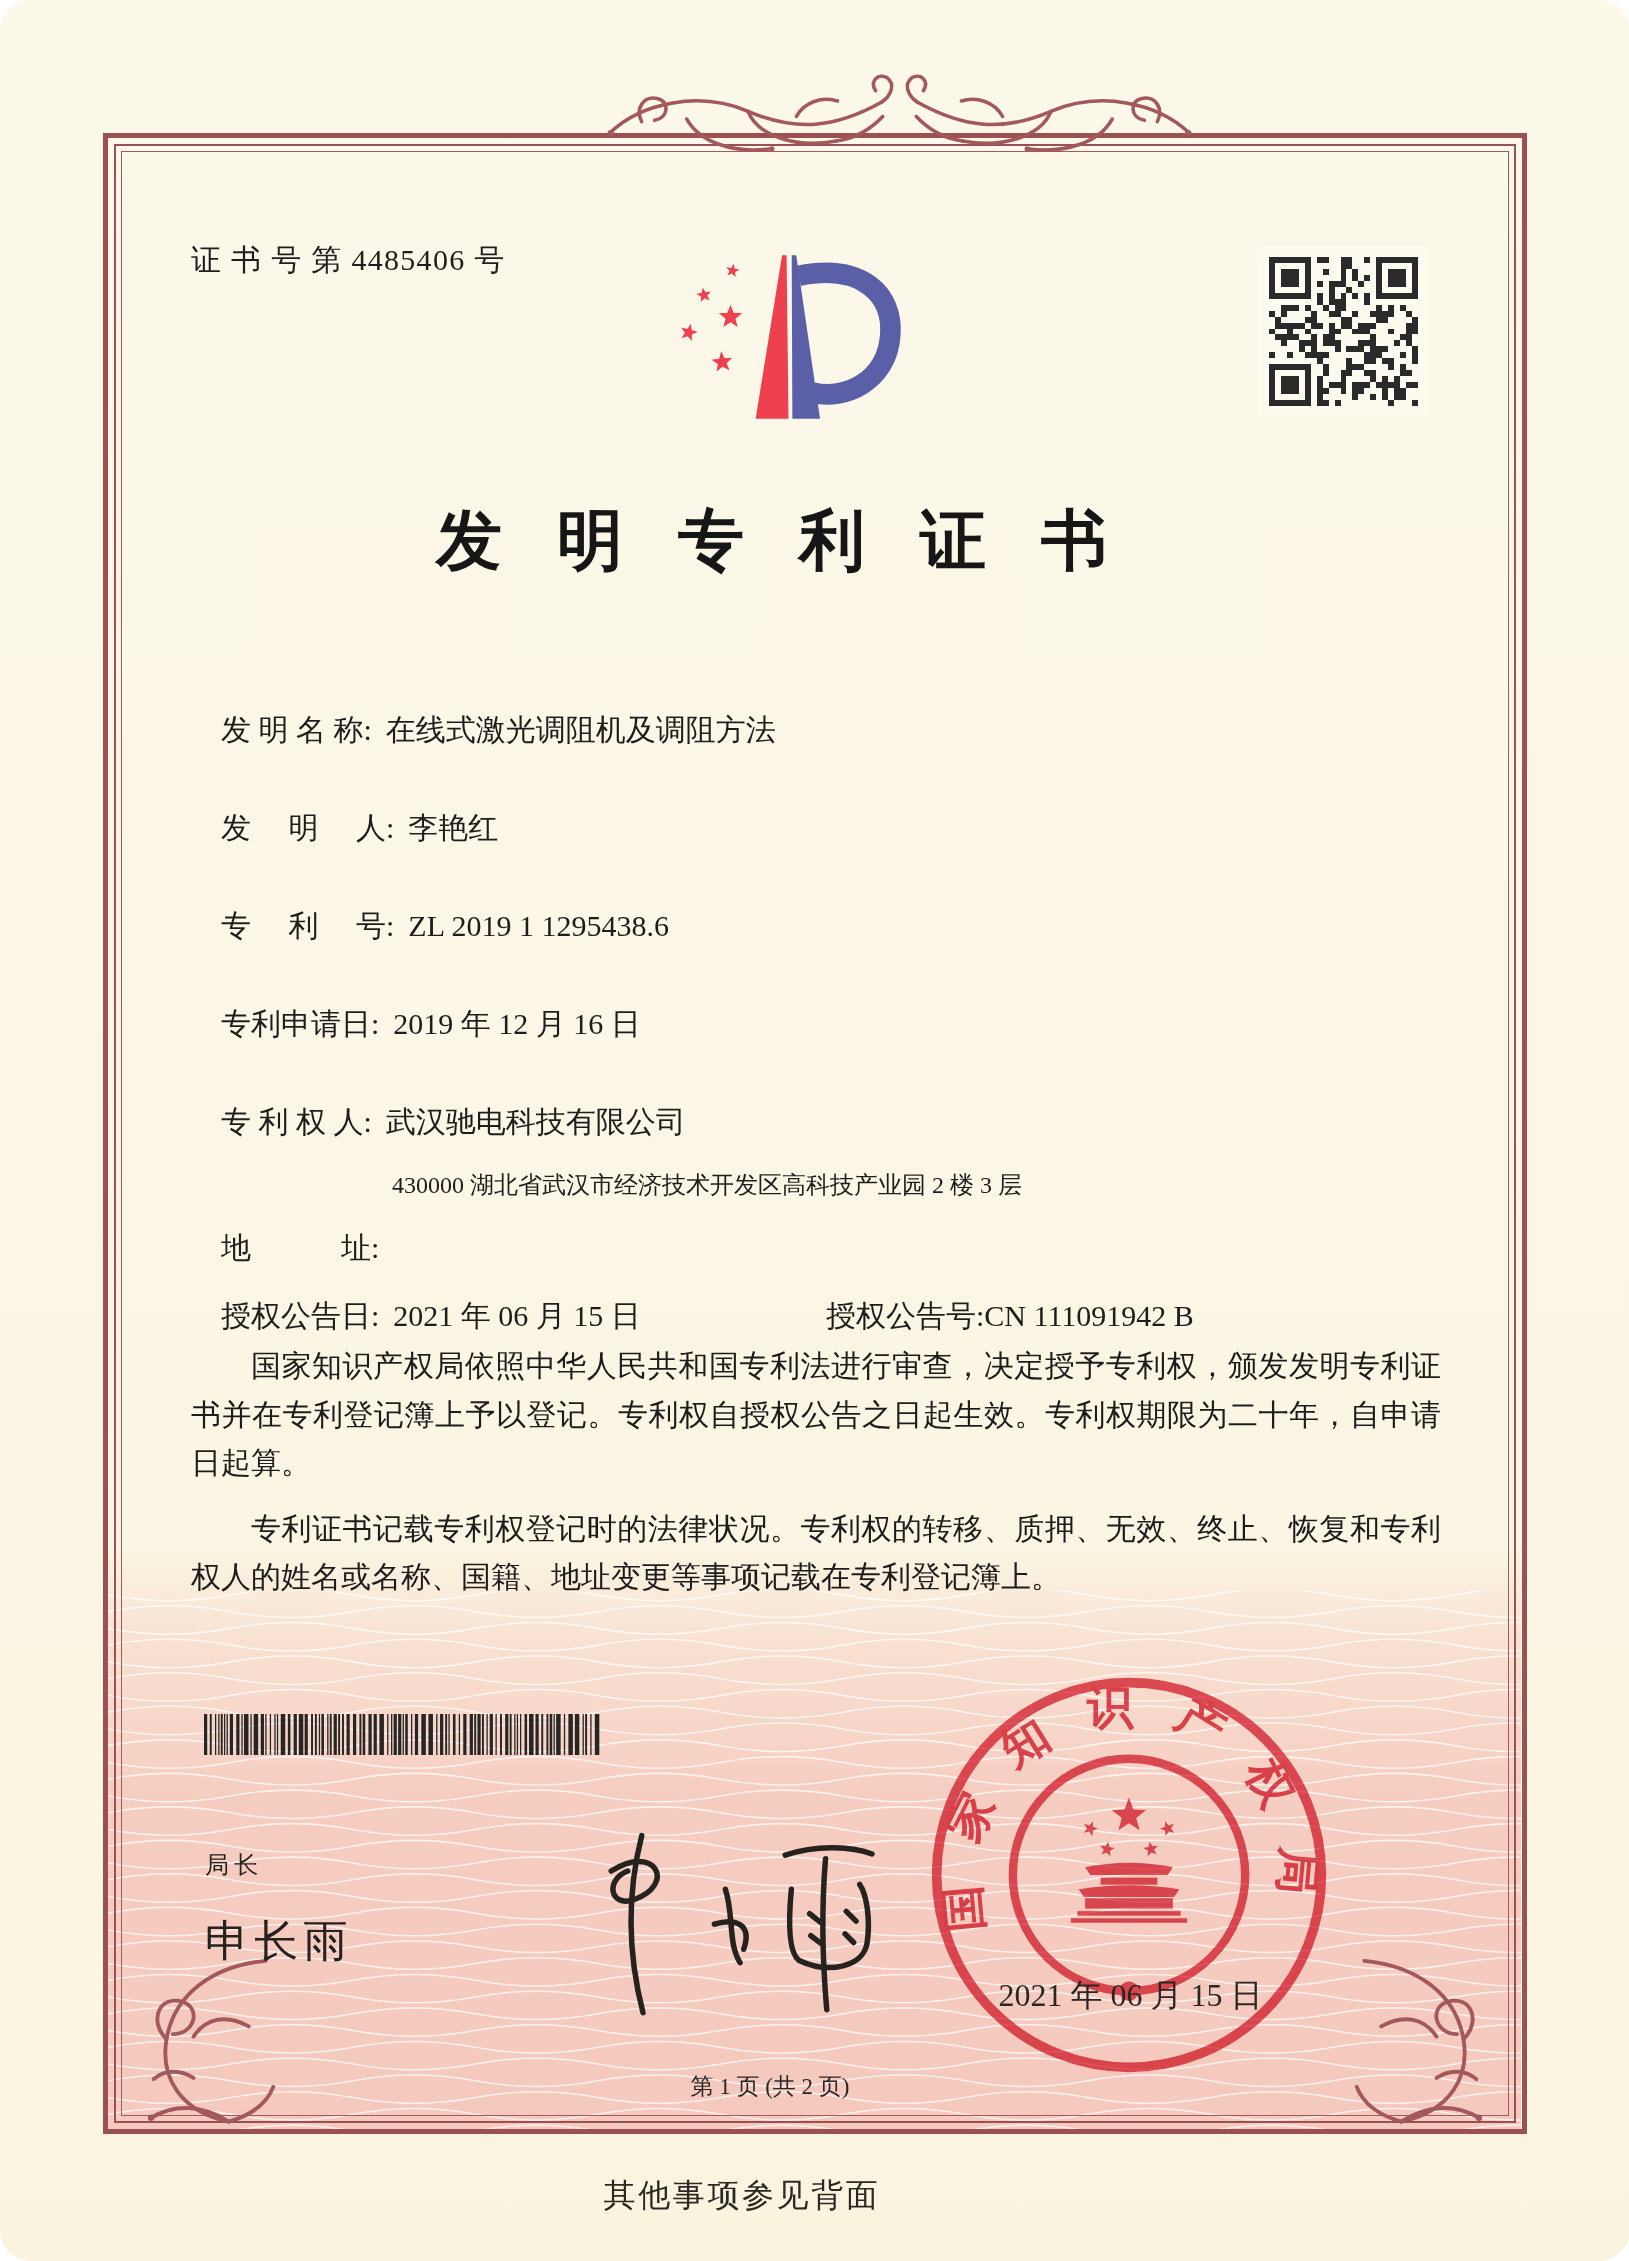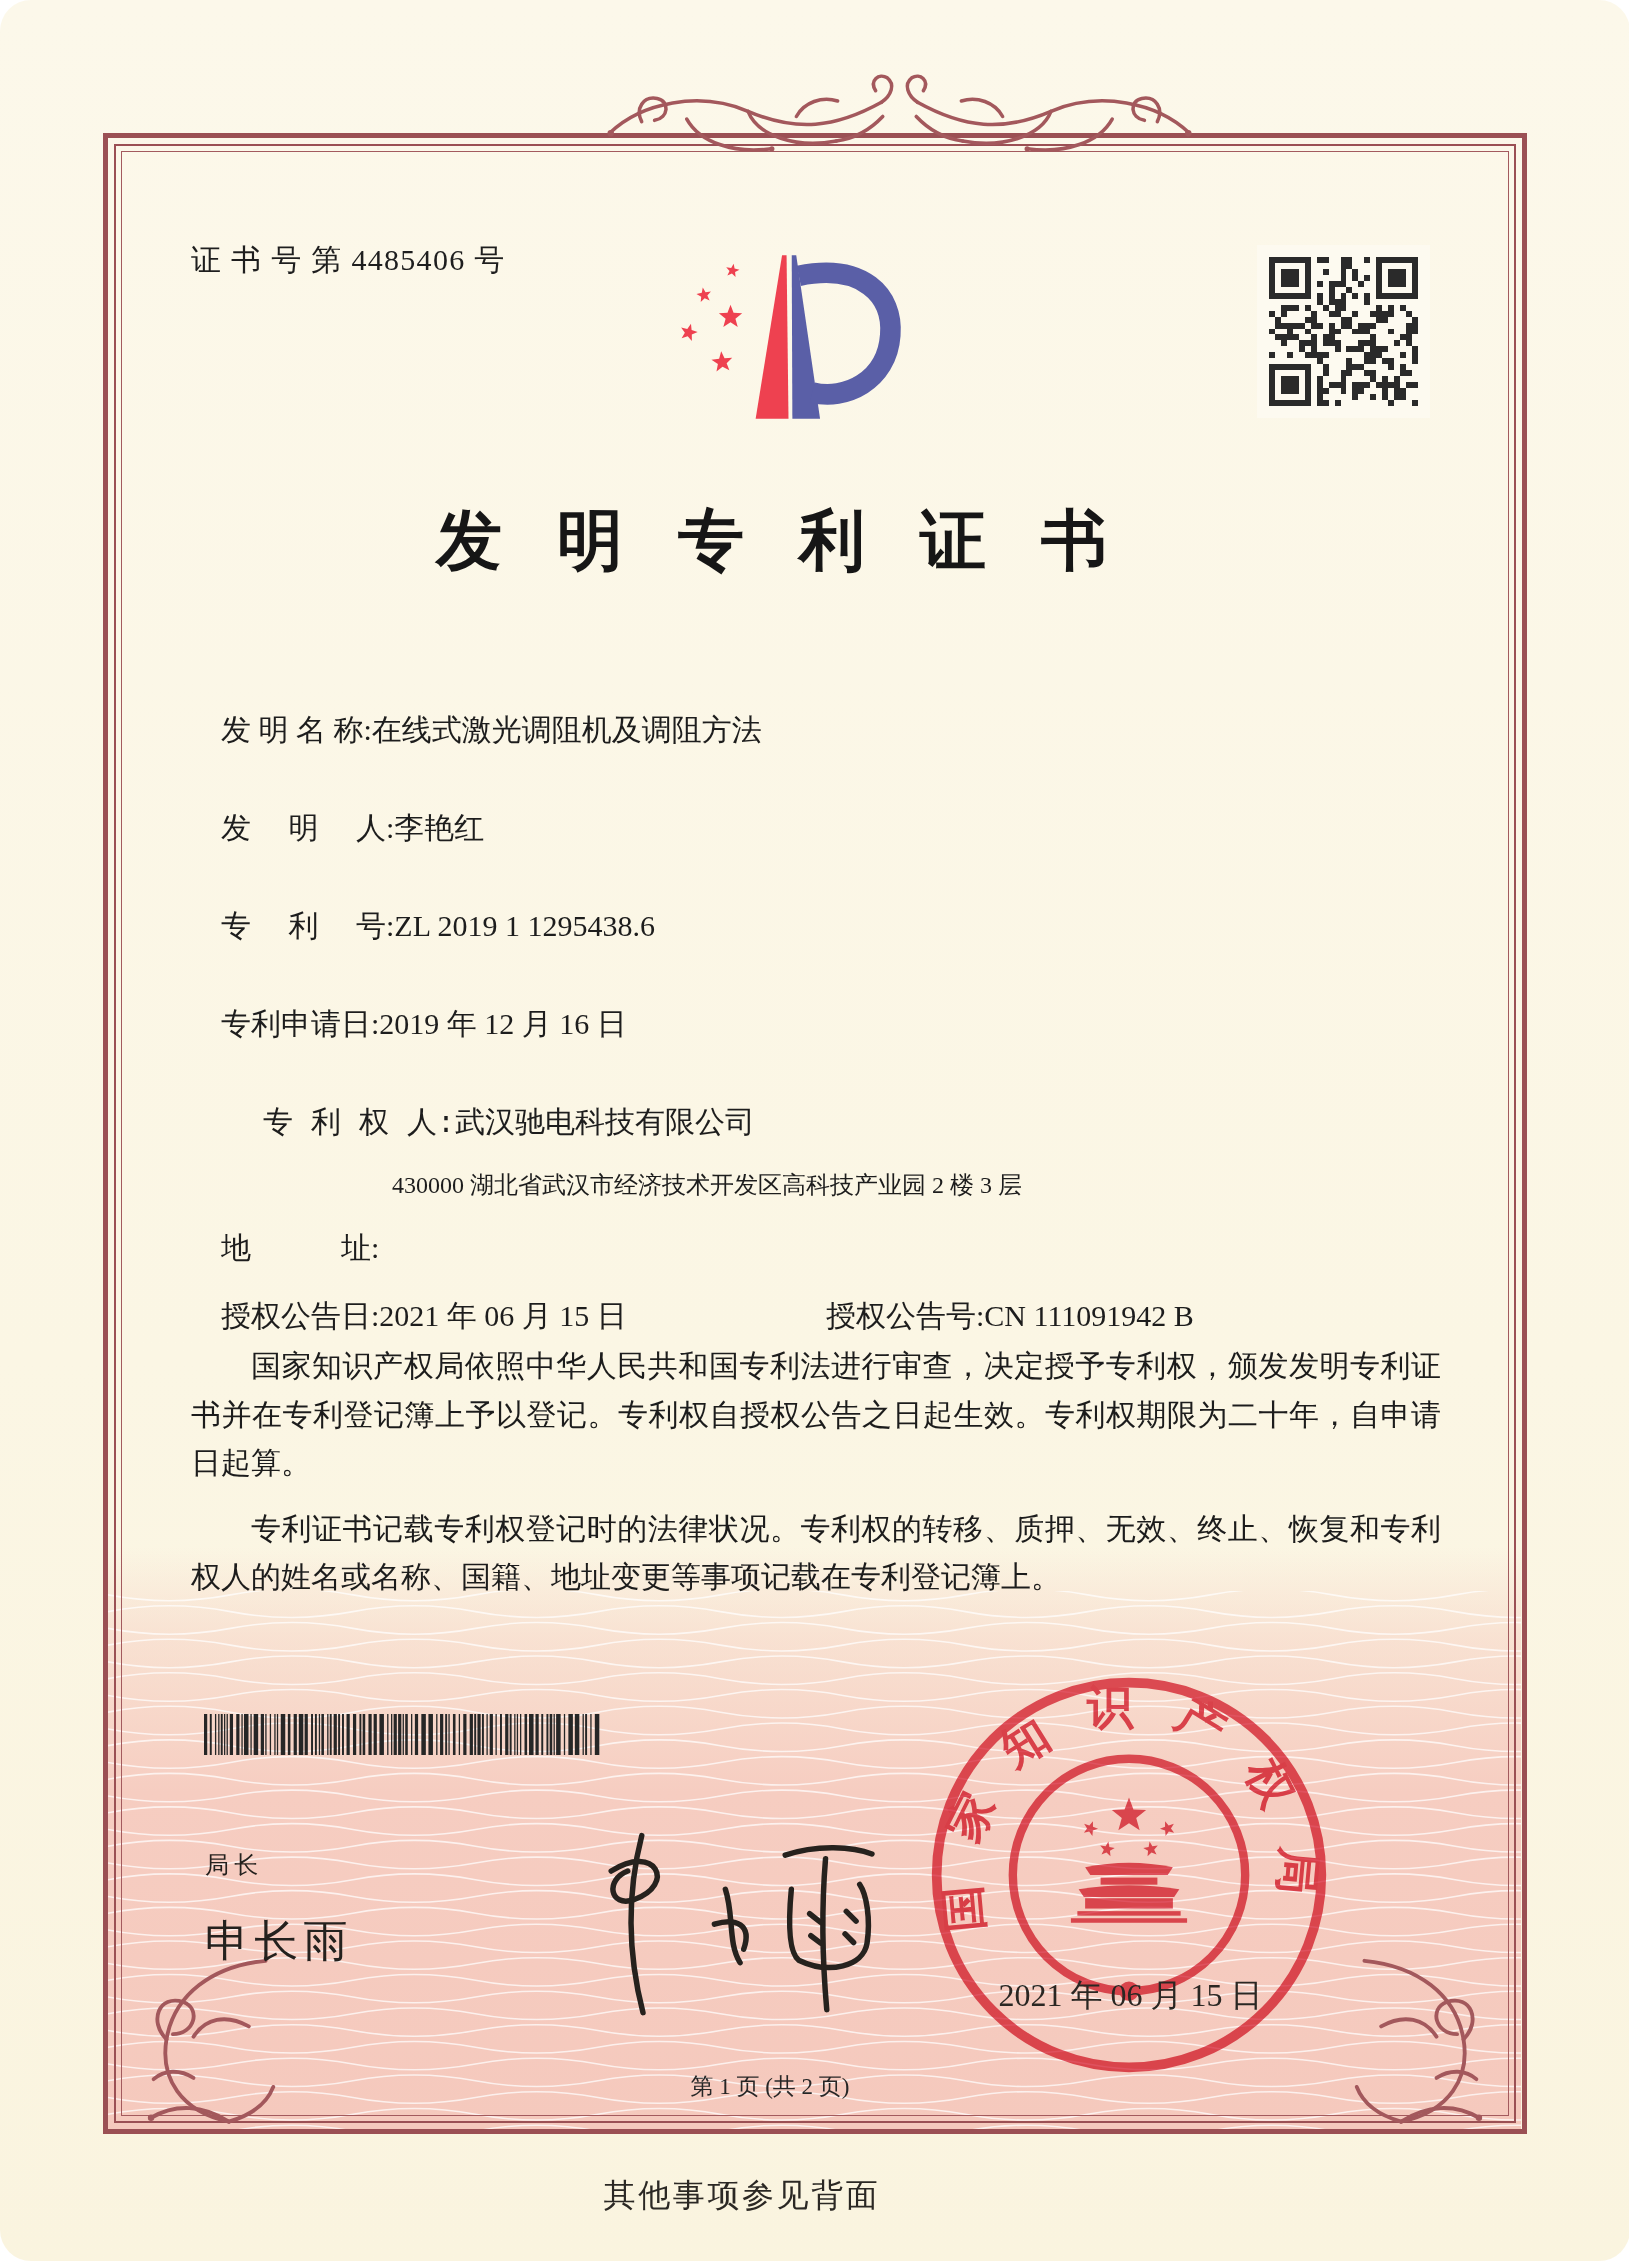--- a/index.html
+++ b/index.html
@@ -13,21 +13,21 @@
   .pink-zone{position:absolute;left:108px;top:1547px;width:1413px;height:584px;background:linear-gradient(180deg,rgba(246,205,193,0) 0%,rgba(246,205,193,.5) 16%,#f6cdc1 42%,#f5c9bd 100%);}
   #waves{position:absolute;left:108px;top:1591px;width:1413px;height:540px;}
   
   .cert-no{position:absolute;left:191px;top:240px;font-size:30px;color:#1e1e1e;white-space:pre;letter-spacing:1.3px;}
   #logo{position:absolute;left:650px;top:237px;width:277px;height:200px;}
   #qr{position:absolute;left:1257px;top:245px;width:173px;height:173px;}
   .title{position:absolute;left:191px;top:496px;width:1161px;text-align:center;font-size:66px;font-weight:bold;color:#161616;letter-spacing:55px;text-indent:55px;white-space:nowrap;}
   
   .row{position:absolute;left:191px;font-size:30px;color:#1d1d1d;white-space:pre;}
   .row .lab{display:inline-block;}
-  .row .val{}
+  .row .val{margin-left:14px;}
   .addr-val{position:absolute;left:392px;top:1166px;width:1063px;font-size:24px;color:#1d1d1d;line-height:1.62;}
   .grant-right{position:absolute;left:796px;top:1262px;font-size:30px;color:#1d1d1d;white-space:pre;}
   
   .body-text{position:absolute;left:191px;top:1342px;width:1250px;font-size:30px;color:#1c1c1c;line-height:1.62;text-align:justify;}
   .body-text p{margin:0 0 17px 0;text-indent:2em;}
   
   #barcode{position:absolute;left:204px;top:1714px;width:405px;height:41px;}
   .director-label{position:absolute;left:205px;top:1849px;font-size:24px;color:#24211e;letter-spacing:5.2px;}
   .director-name{position:absolute;left:205px;top:1912px;font-size:44px;color:#24211e;letter-spacing:5.2px;}
   #signature{position:absolute;left:567px;top:1799px;width:351px;height:232px;}
@@ -337,21 +337,21 @@
   </div>
   <div class="row" style="top:774px;">
     <span class="lab">发　 明　 人:</span><span class="val">李艳红</span>
   </div>
   <div class="row" style="top:872px;">
     <span class="lab">专　 利　 号:</span><span class="val">ZL 2019 1 1295438.6</span>
   </div>
   <div class="row" style="top:970px;">
     <span class="lab">专利申请日:</span><span class="val">2019 年 12 月 16 日</span>
   </div>
-  <div class="row" style="top:1068px;font-family:Liberation Mono, monospace;">
+  <div class="row" style="top:1068px;">
     <span class="lab">专 利 权 人:</span><span class="val">武汉驰电科技有限公司</span>
   </div>
   <div class="row" style="top:1194px;">
     <span class="lab">地　　　址:</span>
   </div>
   <div class="addr-val">430000 湖北省武汉市经济技术开发区高科技产业园 2 楼 3 层</div>
 
   <div class="row" style="top:1262px;">
     <span class="lab">授权公告日:</span><span class="val">2021 年 06 月 15 日</span>
   </div>

